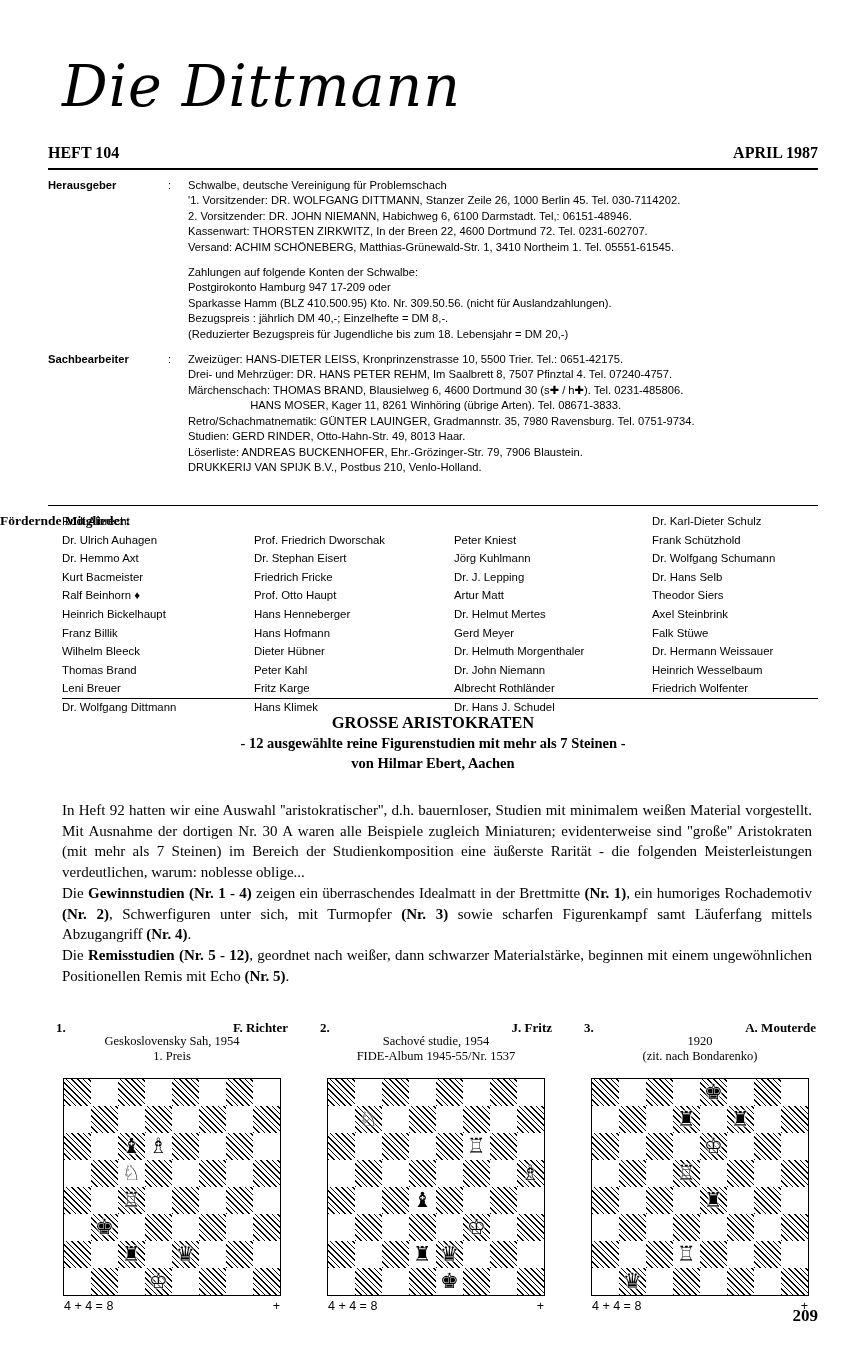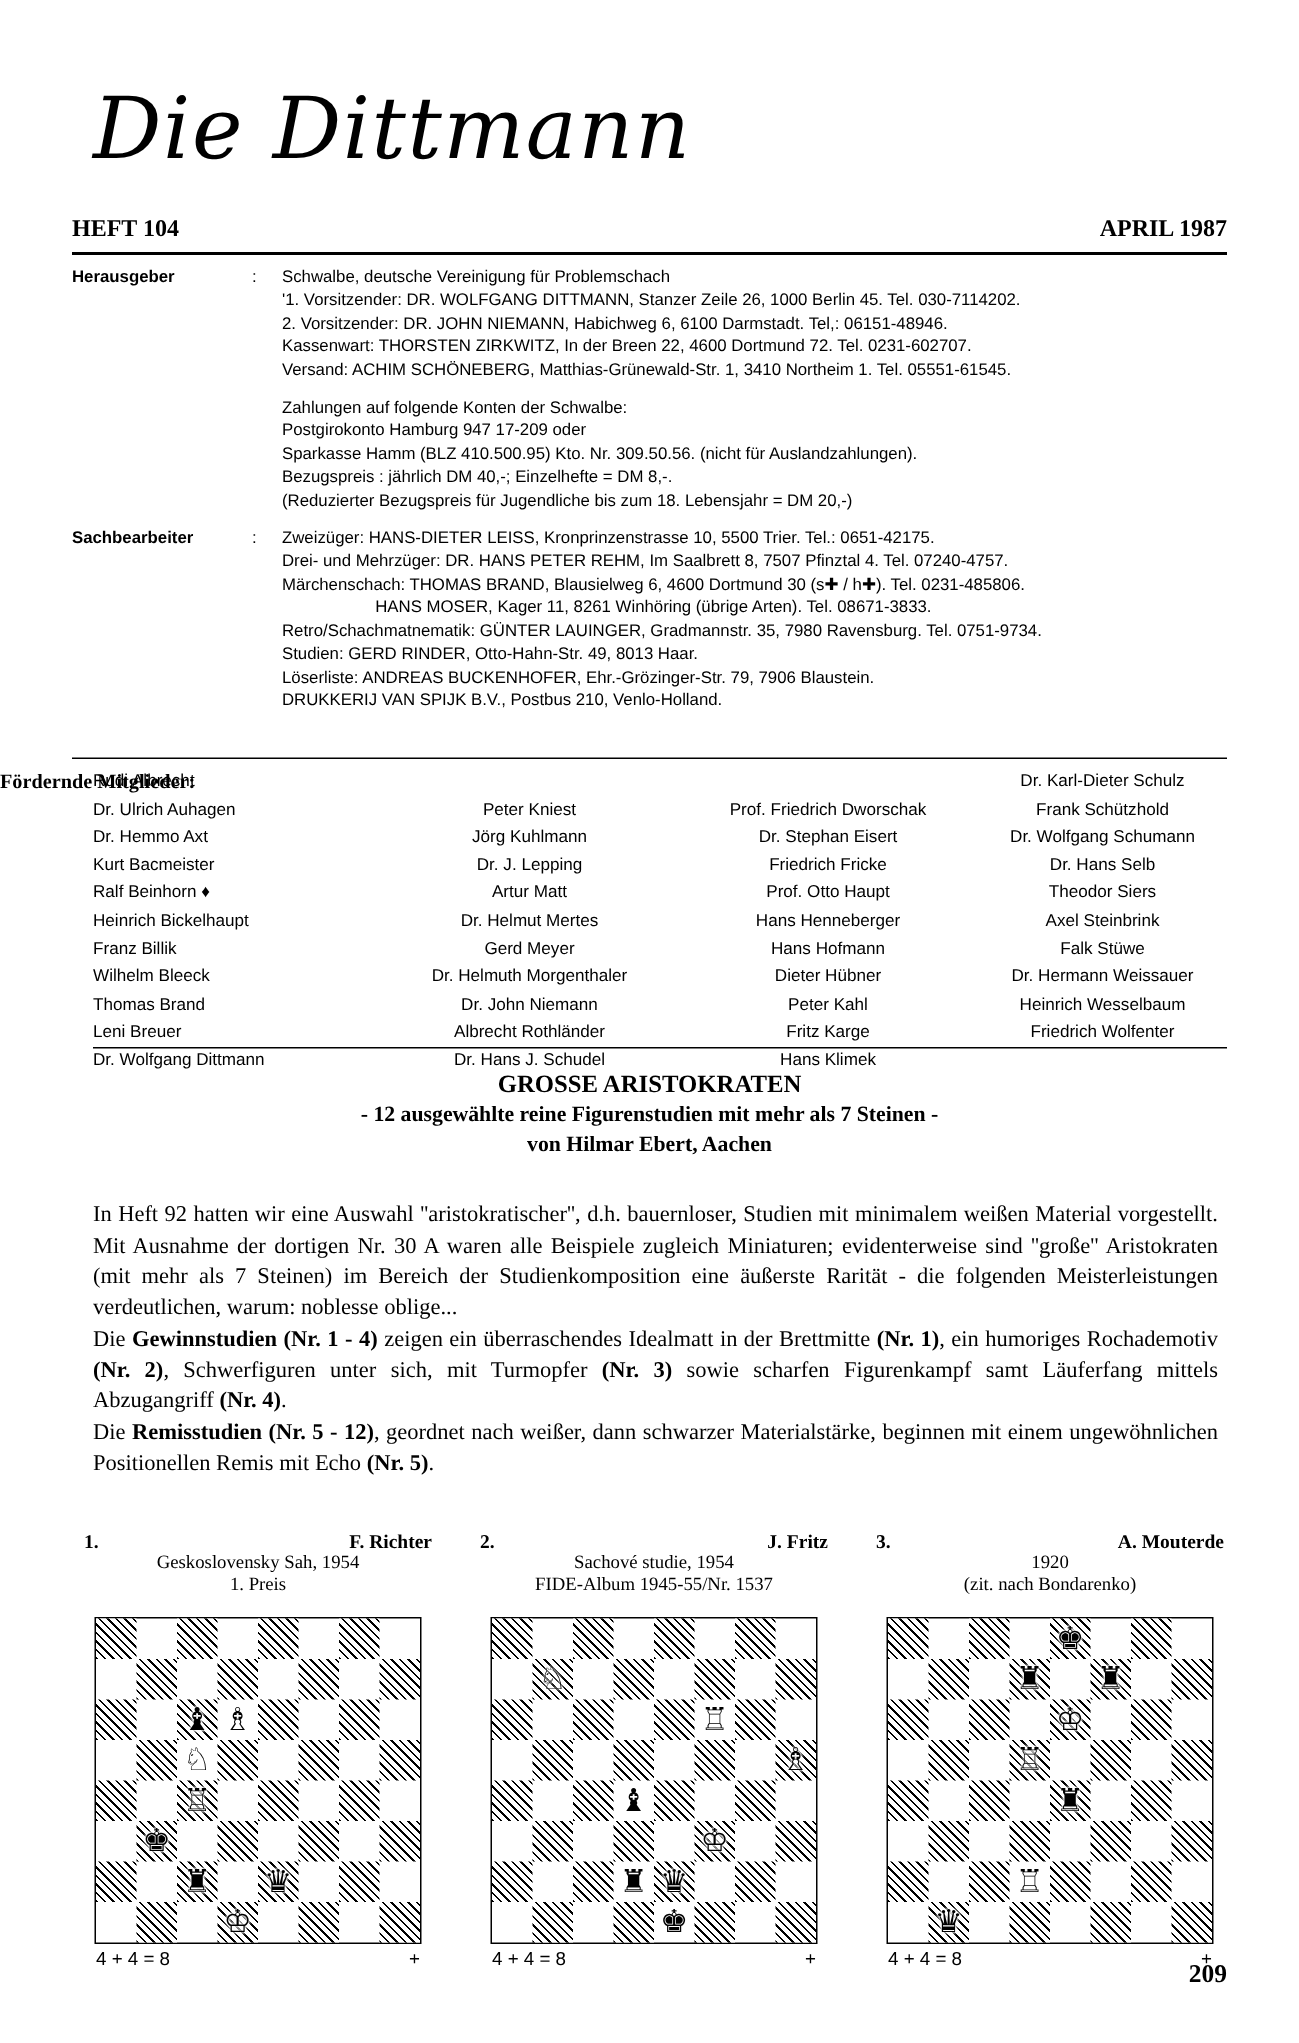--- a/index.html
+++ b/index.html
@@ -95,21 +95,21 @@
     font-size: 11.4px;
     line-height: 18.6px;
     display: flex;
   }
   .mcol { }
   .mcol.c1 { width: 192px; }
   .mcol.c2 { width: 200px; }
   .mcol.c3 { width: 198px; }
   .mcol.c4 { width: 166px; }
   .mcol.c2 .m-item, .mcol.c3 .m-item, .mcol.c4 .m-item { margin-top: 0; }
-  .mcol.c2, .mcol.c3, .mcol.c4 { padding-top: 18.6px; text-align: center; }
+  .mcol.c2, .mcol.c3, .mcol.c4 { padding-top: 18.6px; }
   .mcol.c4 { padding-top: 0; }
 
   
   .art-title {
     position: absolute;
     left: 0; top: 713px;
     width: 866px;
     text-align: center;
     font-family: Liberation Serif, serif;
     font-weight: bold;
@@ -273,44 +273,44 @@
       <div class="m-item">Dr. Hemmo Axt</div>
       <div class="m-item">Kurt Bacmeister</div>
       <div class="m-item">Ralf Beinhorn ♦</div>
       <div class="m-item">Heinrich Bickelhaupt</div>
       <div class="m-item">Franz Billik</div>
       <div class="m-item">Wilhelm Bleeck</div>
       <div class="m-item">Thomas Brand</div>
       <div class="m-item">Leni Breuer</div>
       <div class="m-item">Dr. Wolfgang Dittmann</div>
     </div>
+    <div class="mcol c2">
+      <div class="m-item">Prof. Friedrich Dworschak</div>
+      <div class="m-item">Dr. Stephan Eisert</div>
+      <div class="m-item">Friedrich Fricke</div>
+      <div class="m-item">Prof. Otto Haupt</div>
+      <div class="m-item">Hans Henneberger</div>
+      <div class="m-item">Hans Hofmann</div>
+      <div class="m-item">Dieter Hübner</div>
+      <div class="m-item">Peter Kahl</div>
+      <div class="m-item">Fritz Karge</div>
+      <div class="m-item">Hans Klimek</div>
+    </div>
     <div class="mcol c3">
       <div class="m-item">Peter Kniest</div>
       <div class="m-item">Jörg Kuhlmann</div>
       <div class="m-item">Dr. J. Lepping</div>
       <div class="m-item">Artur Matt</div>
       <div class="m-item">Dr. Helmut Mertes</div>
       <div class="m-item">Gerd Meyer</div>
       <div class="m-item">Dr. Helmuth Morgenthaler</div>
       <div class="m-item">Dr. John Niemann</div>
       <div class="m-item">Albrecht Rothländer</div>
       <div class="m-item">Dr. Hans J. Schudel</div>
     </div>
-    <div class="mcol c2">
-      <div class="m-item">Prof. Friedrich Dworschak</div>
-      <div class="m-item">Dr. Stephan Eisert</div>
-      <div class="m-item">Friedrich Fricke</div>
-      <div class="m-item">Prof. Otto Haupt</div>
-      <div class="m-item">Hans Henneberger</div>
-      <div class="m-item">Hans Hofmann</div>
-      <div class="m-item">Dieter Hübner</div>
-      <div class="m-item">Peter Kahl</div>
-      <div class="m-item">Fritz Karge</div>
-      <div class="m-item">Hans Klimek</div>
-    </div>
     <div class="mcol c4">
       <div class="m-item">Dr. Karl-Dieter Schulz</div>
       <div class="m-item">Frank Schützhold</div>
       <div class="m-item">Dr. Wolfgang Schumann</div>
       <div class="m-item">Dr. Hans Selb</div>
       <div class="m-item">Theodor Siers</div>
       <div class="m-item">Axel Steinbrink</div>
       <div class="m-item">Falk Stüwe</div>
       <div class="m-item">Dr. Hermann Weissauer</div>
       <div class="m-item">Heinrich Wesselbaum</div>

